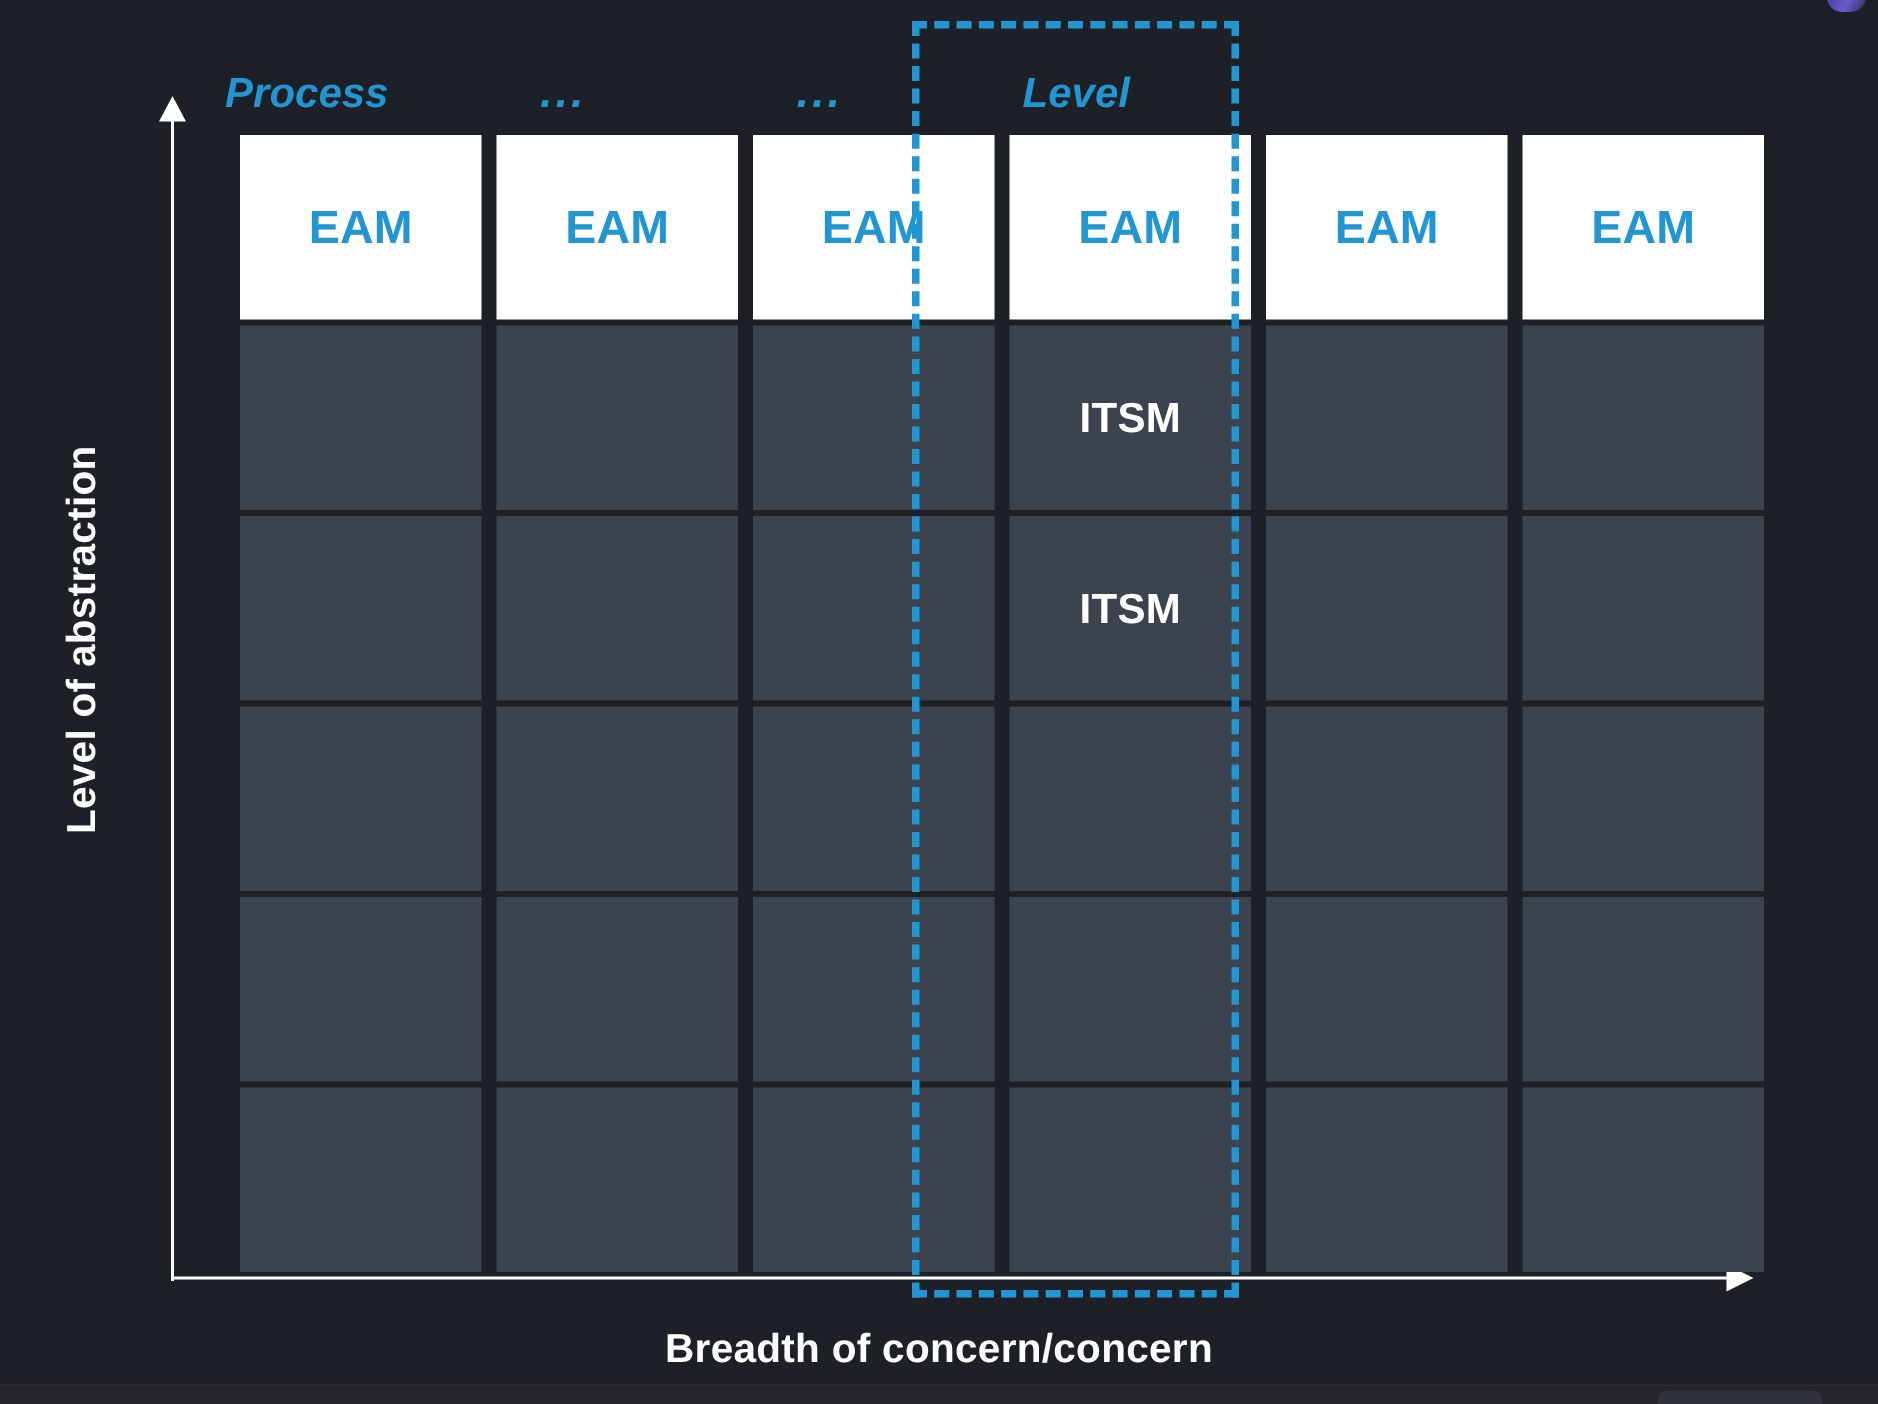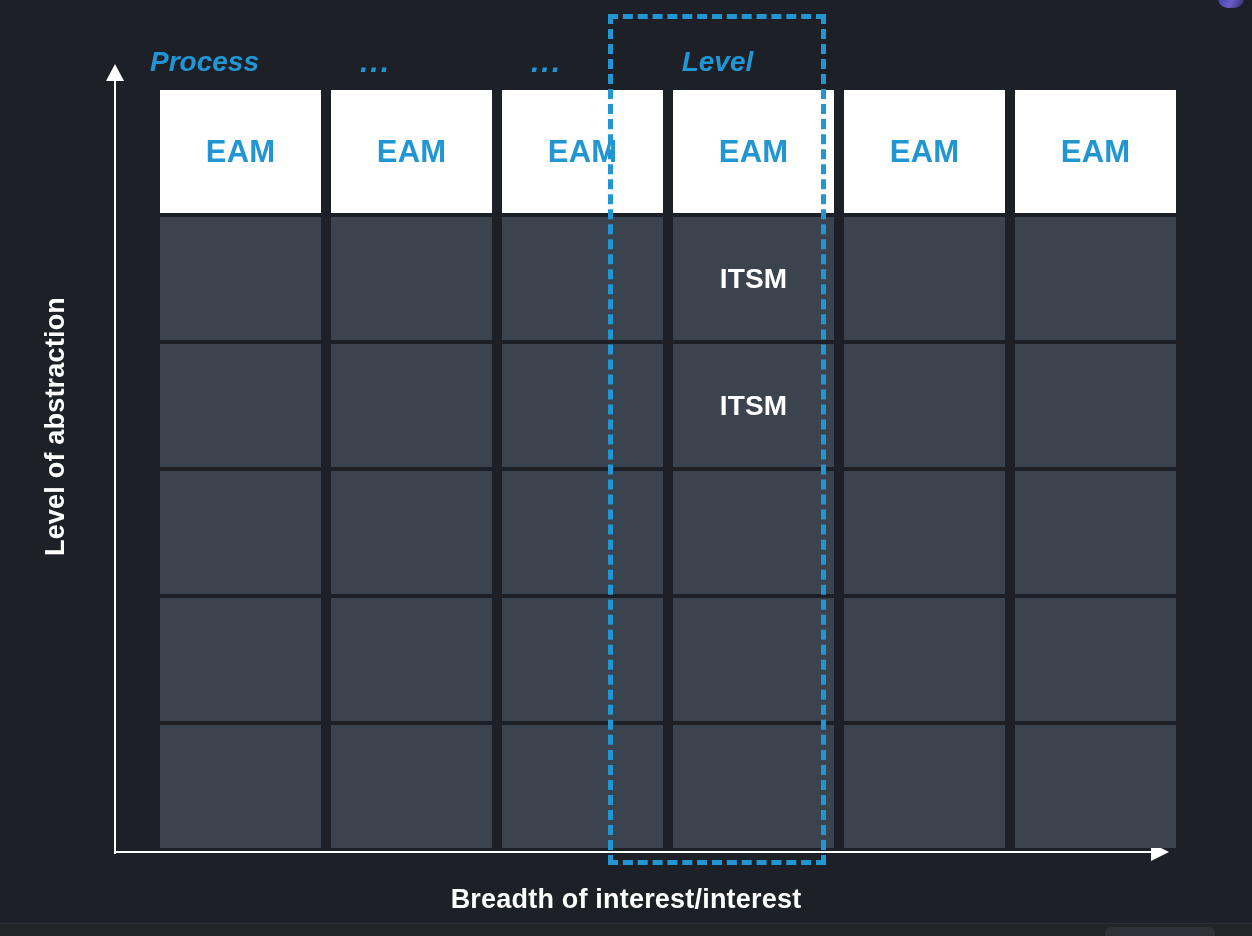--- a/index.html
+++ b/index.html
@@ -195,21 +195,21 @@
 <div id="stage">
 
   <div class="corner-glyph"></div>
 
   <div class="axis-v"></div>
   <div class="axis-v-arrow"></div>
   <div class="axis-h"></div>
   <div class="axis-h-arrow"></div>
 
   <div class="y-caption">Level of abstraction</div>
-  <div class="x-caption">Breadth of interest/interest</div>
+  <div class="x-caption">Breadth of concern/concern</div>
 
   <div class="col-headers">
     <div class="col-header">Process</div>
     <div class="col-header ellipsis">...</div>
     <div class="col-header ellipsis">...</div>
     <div class="col-header">Level</div>
   </div>
 
   <div class="grid">
     <div class="cell top">EAM</div>

